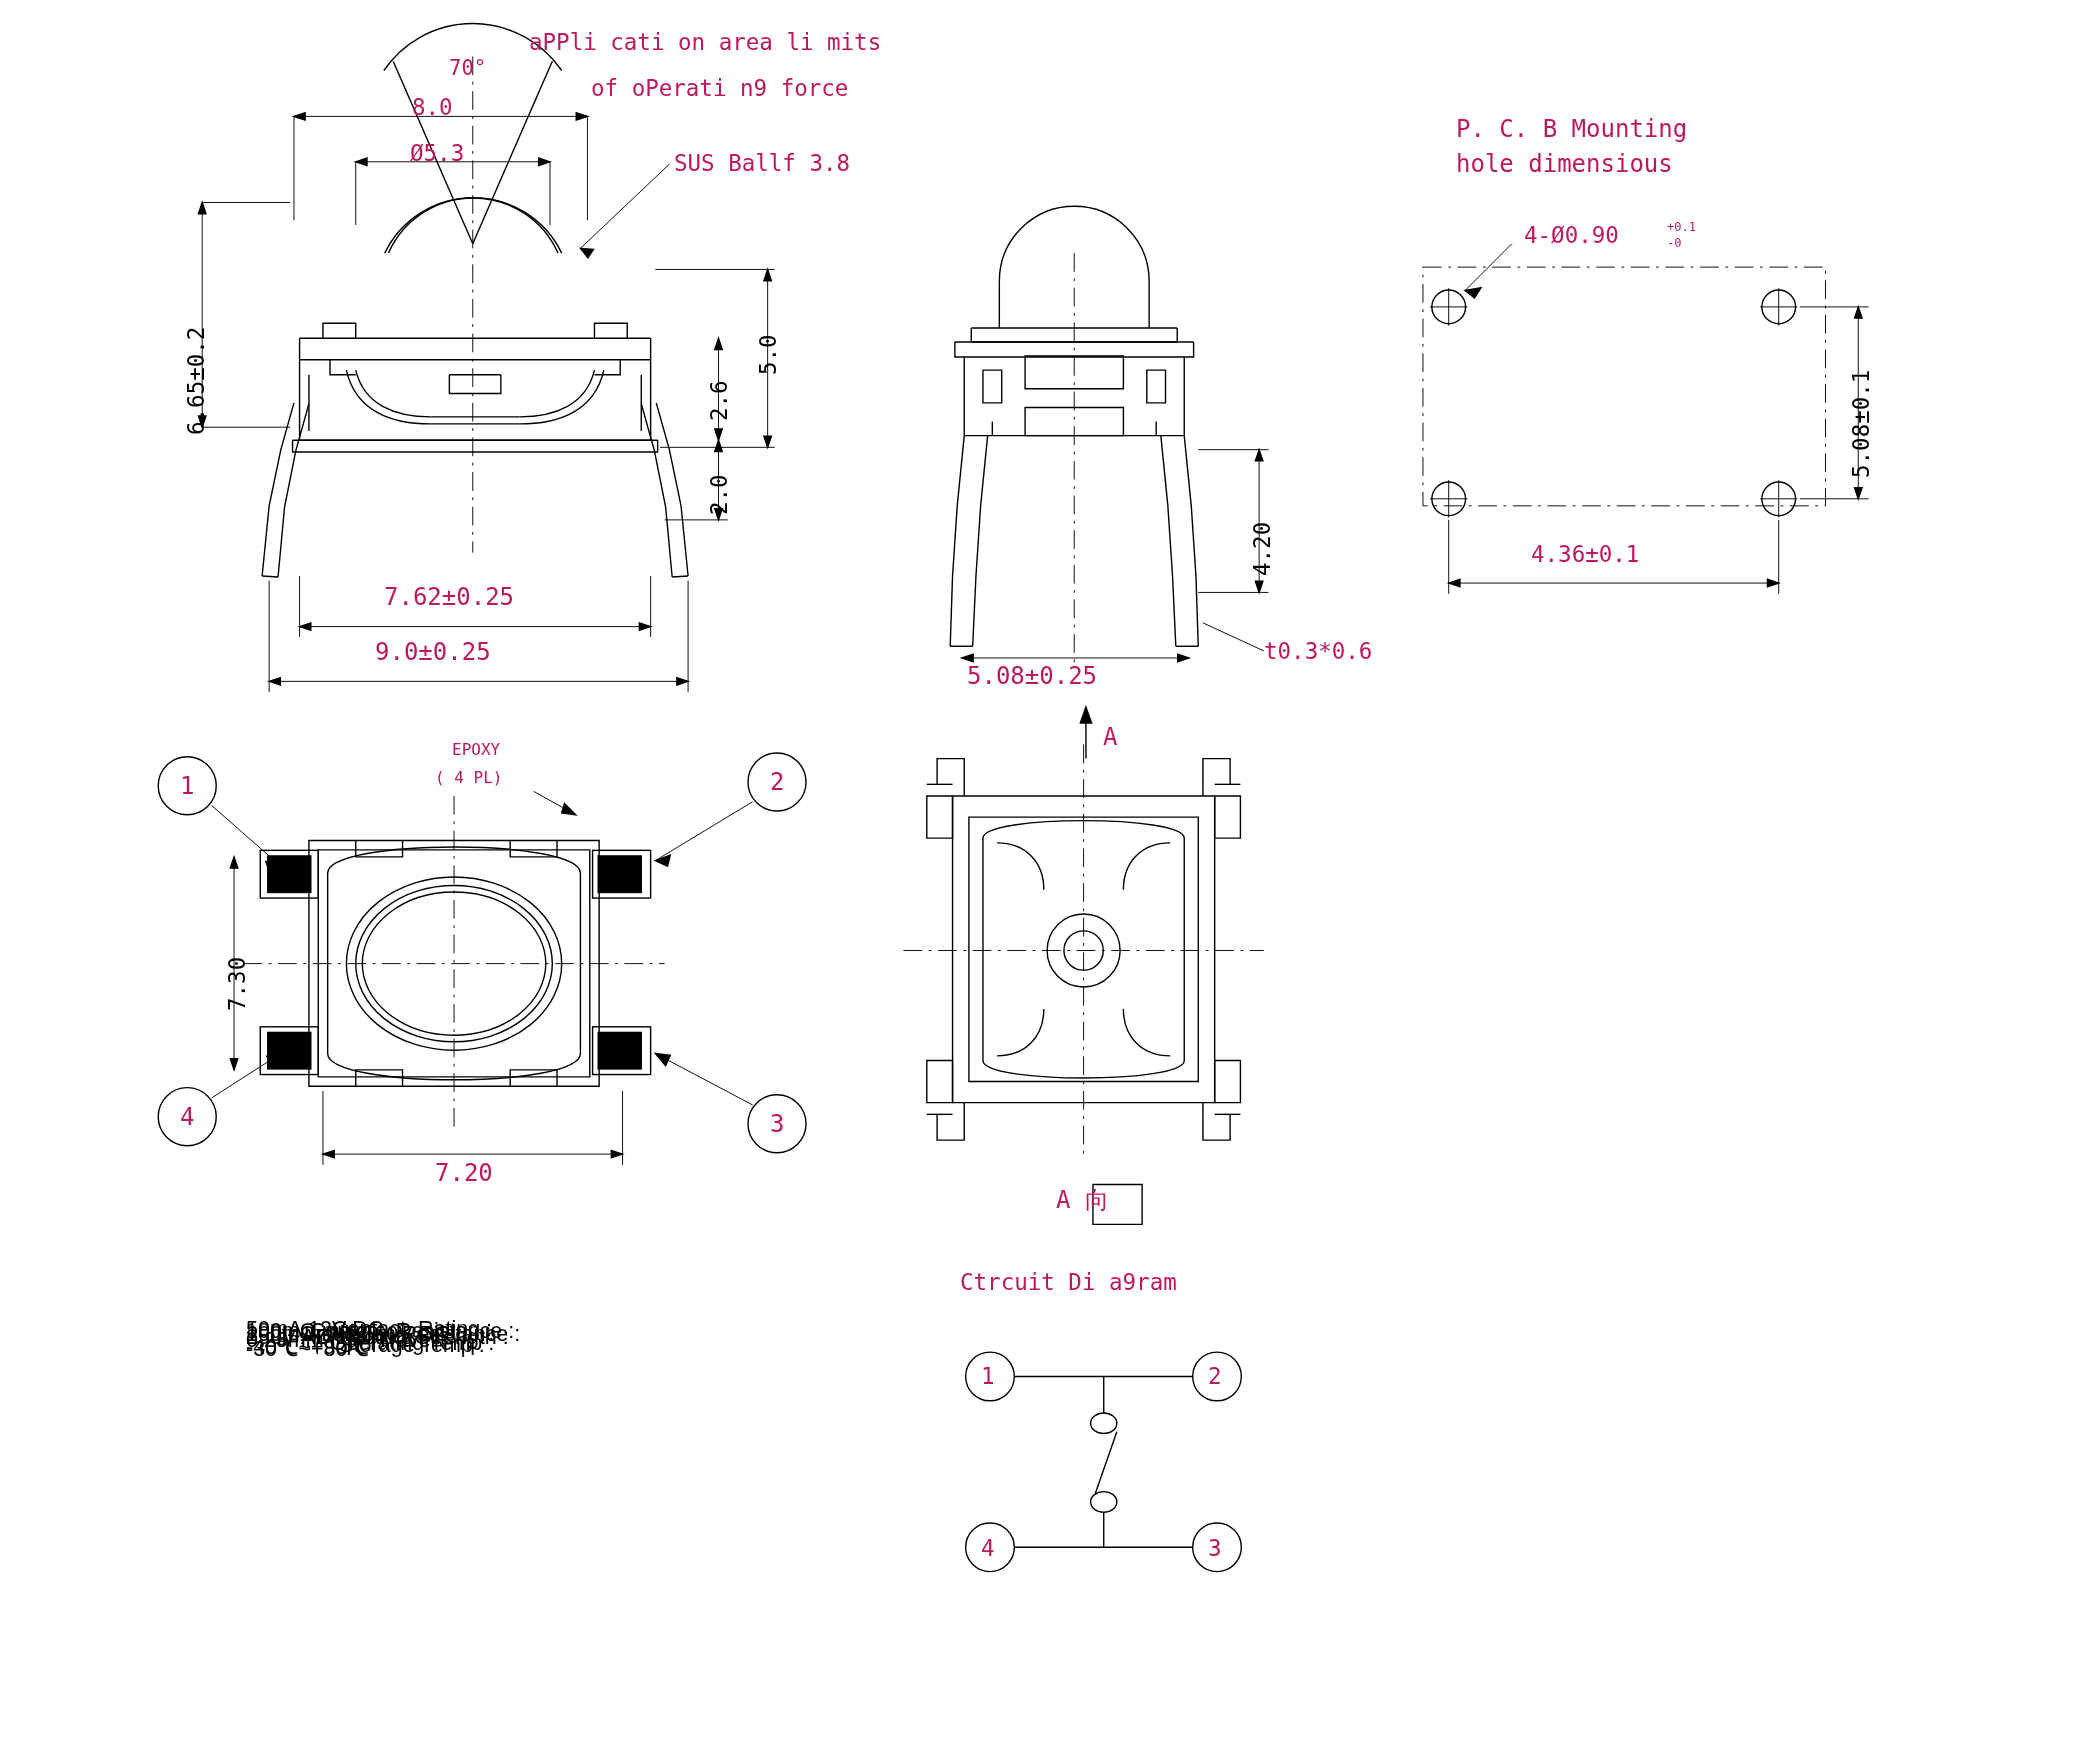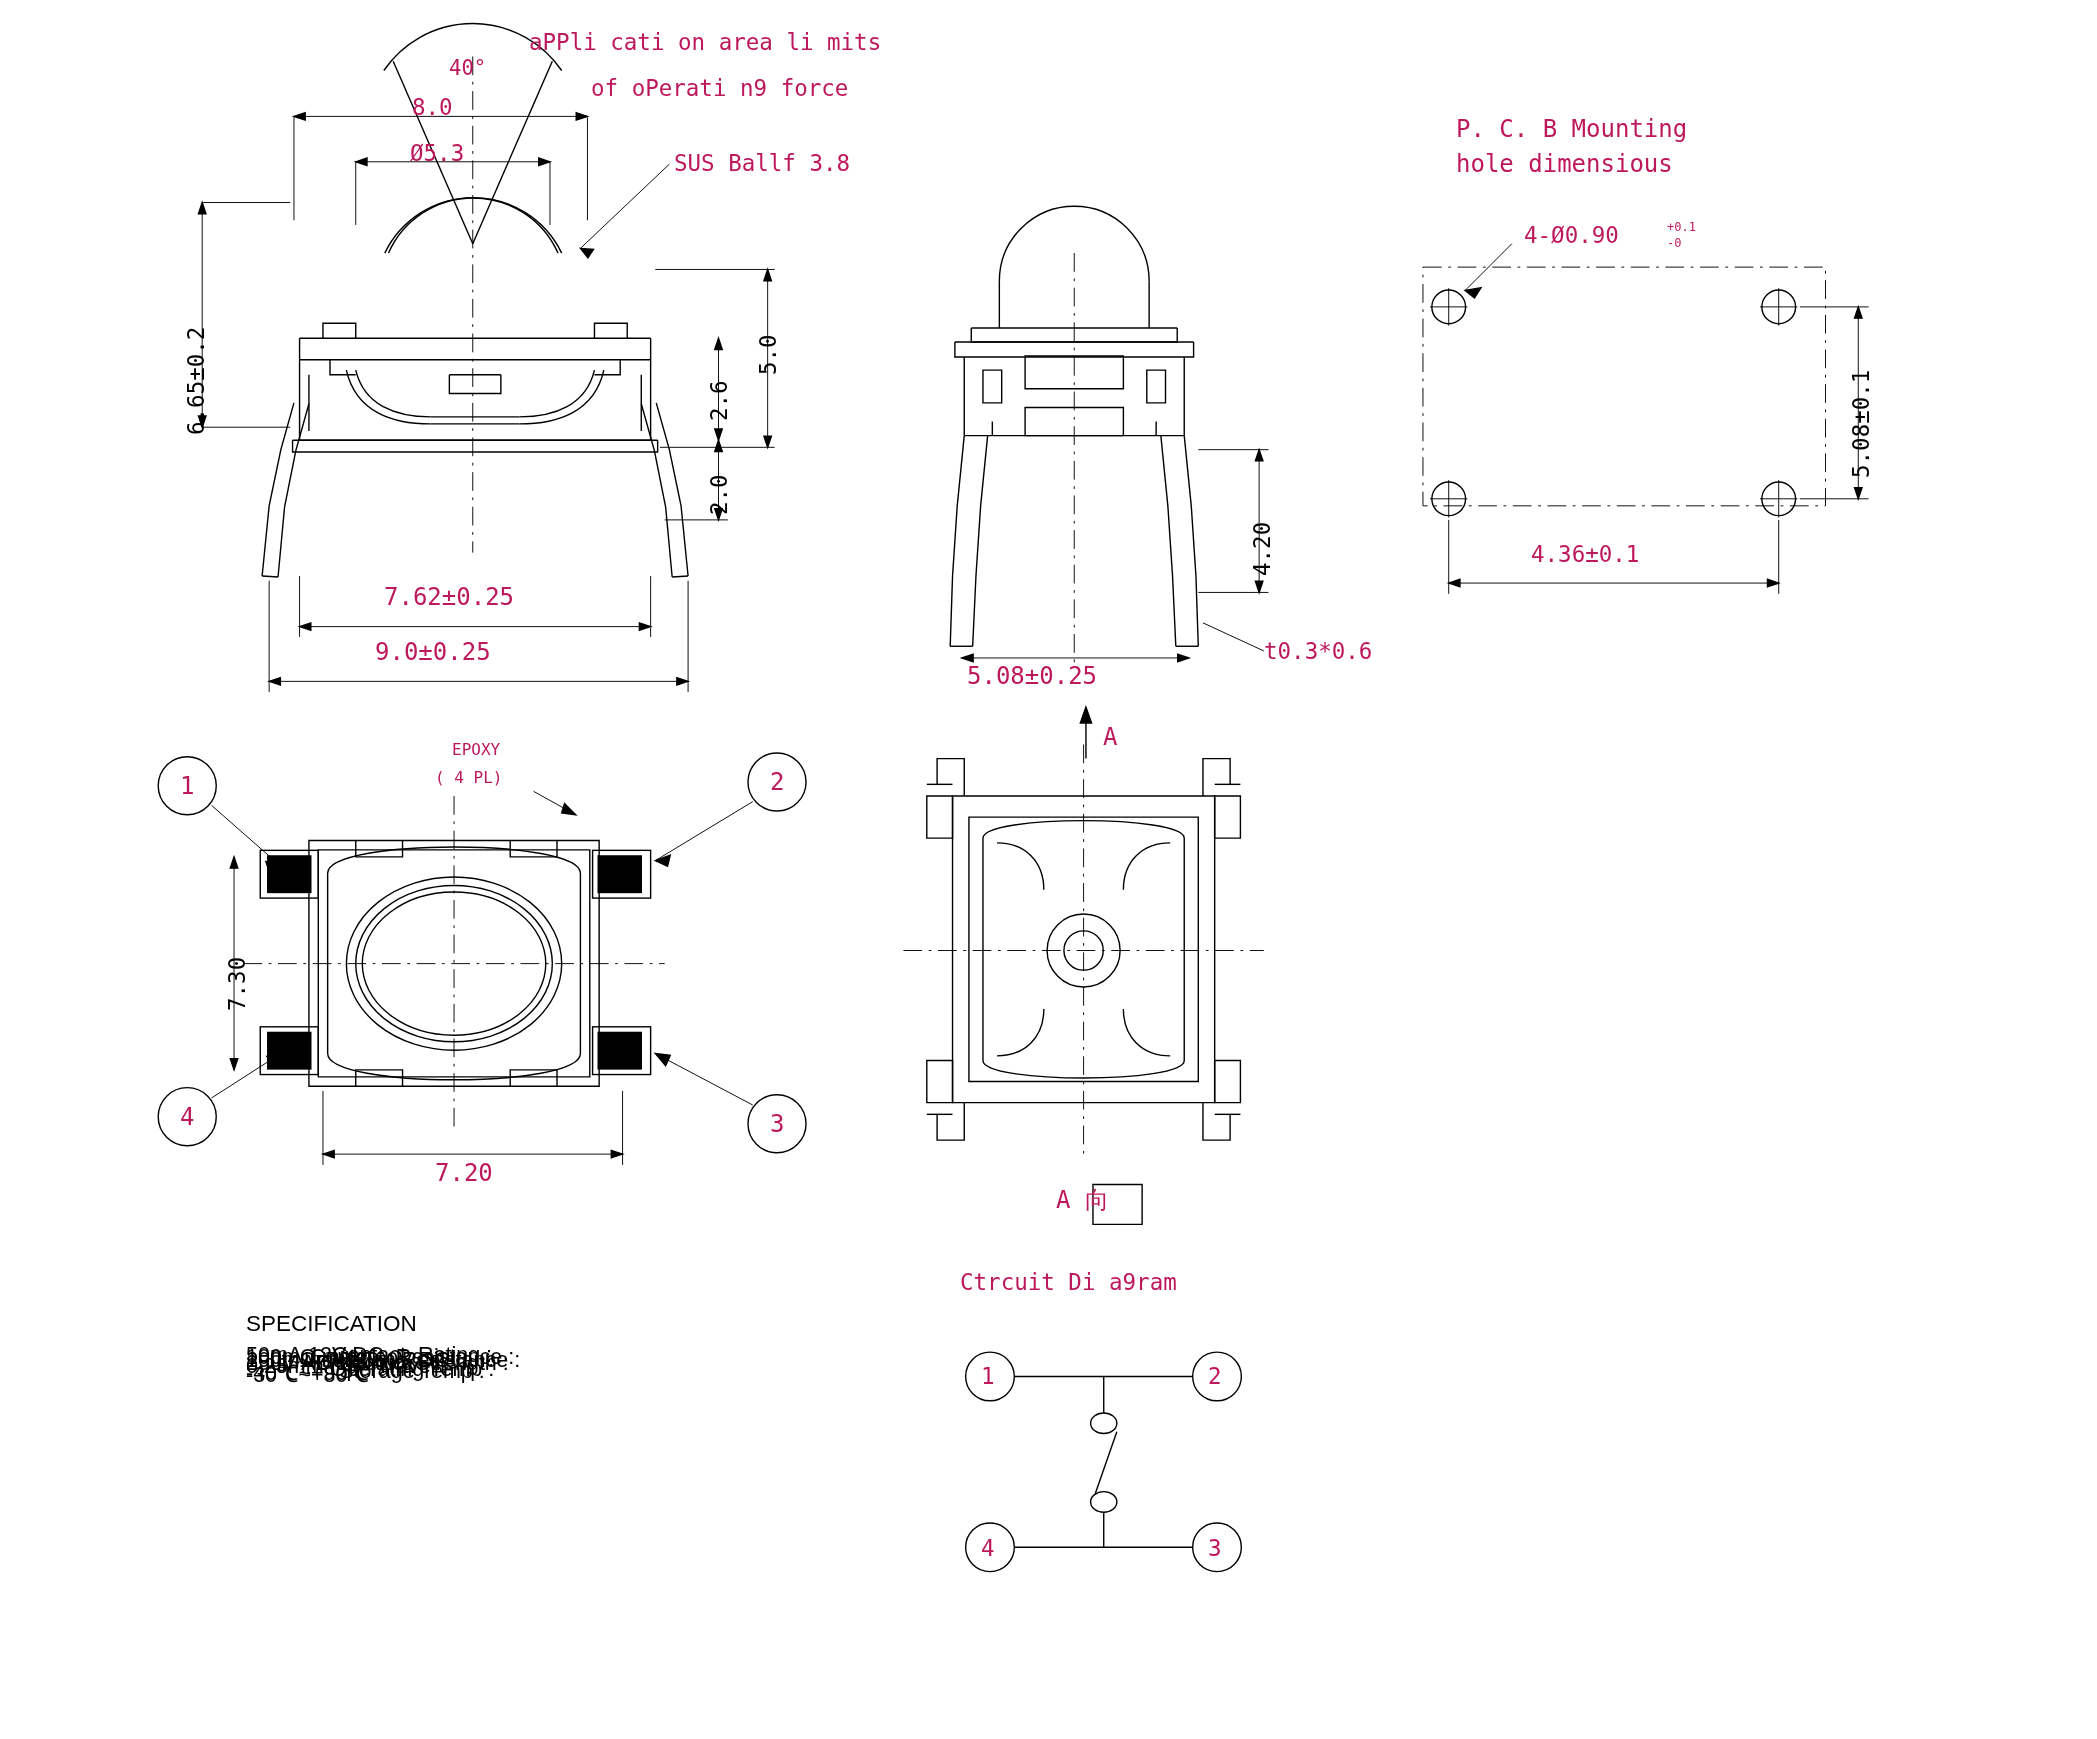--- a/index.html
+++ b/index.html
@@ -272,21 +272,21 @@
     <path d="M 2358 3230 L 2358 3305"></path>
     <ellipse cx="2358" cy="3040" rx="28" ry="22"></ellipse>
     <ellipse cx="2358" cy="3208" rx="28" ry="22"></ellipse>
     <path d="M 2386 3058 L 2340 3190"></path>
   </g>
 </svg>
 
 <div class="lbl t48" style="left:529px;top:29px;">aPPli cati on area li mits</div>
 <div class="lbl t48" style="left:591px;top:75px;">of oPerati n9 force</div>
 
-<div class="lbl t44" style="left:449px;top:56px;">40°</div>
+<div class="lbl t44" style="left:449px;top:56px;">70°</div>
 <div class="lbl t48" style="left:412px;top:94px;">8.0</div>
 <div class="lbl t48" style="left:410px;top:140px;">Ø5.3</div>
 <div class="lbl t48" style="left:674px;top:150px;">SUS Ballf 3.8</div>
 
 <div class="vlbl t48" style="left:183px;top:435px;">6.65±0.2</div>
 <div class="vlbl t48" style="left:755px;top:375px;">5.0</div>
 <div class="vlbl t48" style="left:706px;top:421px;">2.6</div>
 <div class="vlbl t48" style="left:706px;top:515px;">2.0</div>
 
 <div class="lbl t52" style="left:384px;top:583px;">7.62±0.25</div>
@@ -320,21 +320,20 @@
 
 <div class="lbl t52" style="left:1056px;top:1184px;">A 向</div>
 
 <div class="lbl t48" style="left:960px;top:1269px;">Ctrcuit Di a9ram</div>
 <div class="lbl t48" style="left:981px;top:1363px;">1</div>
 <div class="lbl t48" style="left:1208px;top:1363px;">2</div>
 <div class="lbl t48" style="left:981px;top:1535px;">4</div>
 <div class="lbl t48" style="left:1208px;top:1535px;">3</div>
 
 <div style="position:absolute;left:246px;top:1311px;width:749px;">
-  <div class="spec t48" style="position:relative;left:0;top:0;">SPECIFICATION</div>
   <div style="position:relative;margin-top:5.6px;text-align:center;">
     <div style="display:flex;margin-top:2.8px;">
       <div class="spec t46" style="width:332px;">Contact  Rating :</div>
       <div class="spec t46">50mA,12V DC</div>
     </div>
     <div style="display:flex;margin-top:2.8px;">
       <div class="spec t46" style="width:332px;">Contact  Resistance :</div>
       <div class="spec t46">100mΩ max</div>
     </div>
     <div style="display:flex;margin-top:2.8px;">

